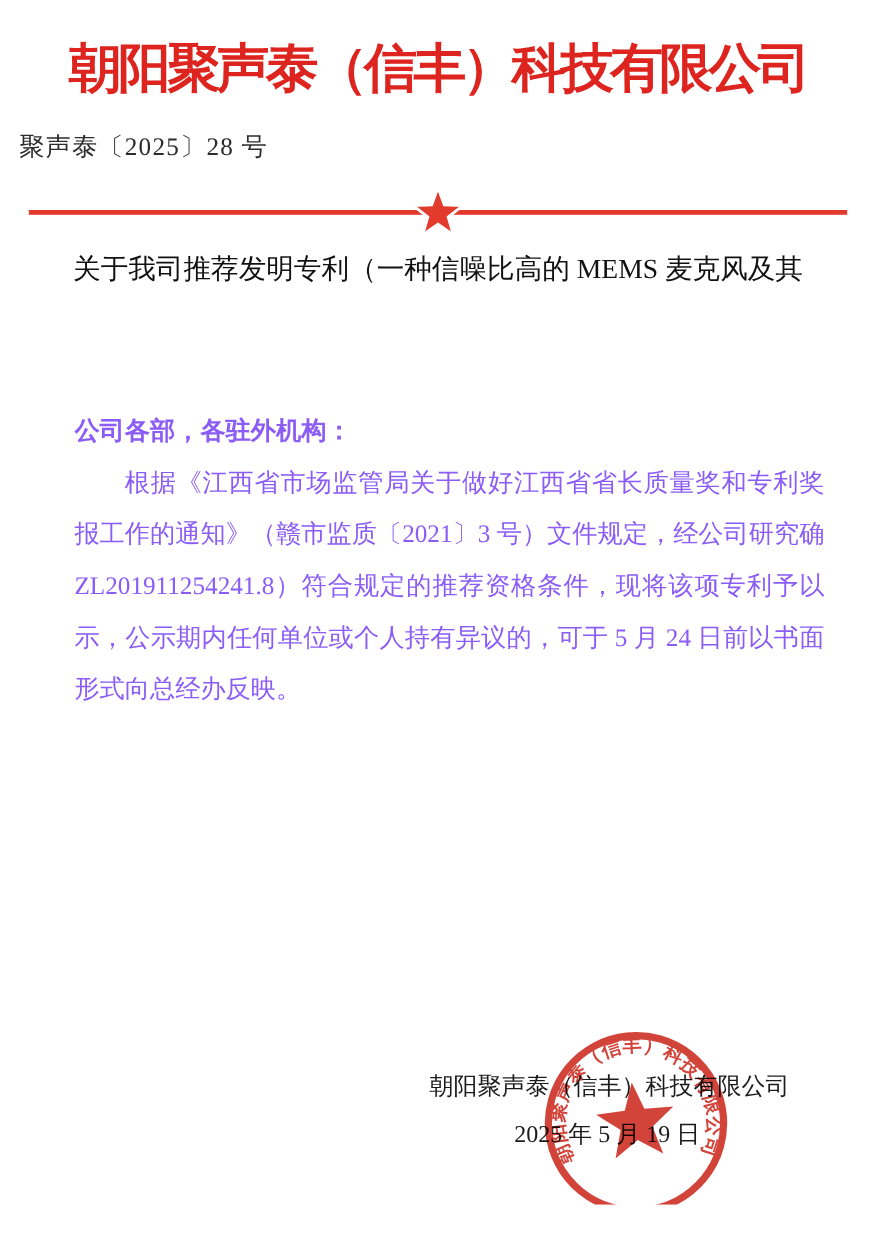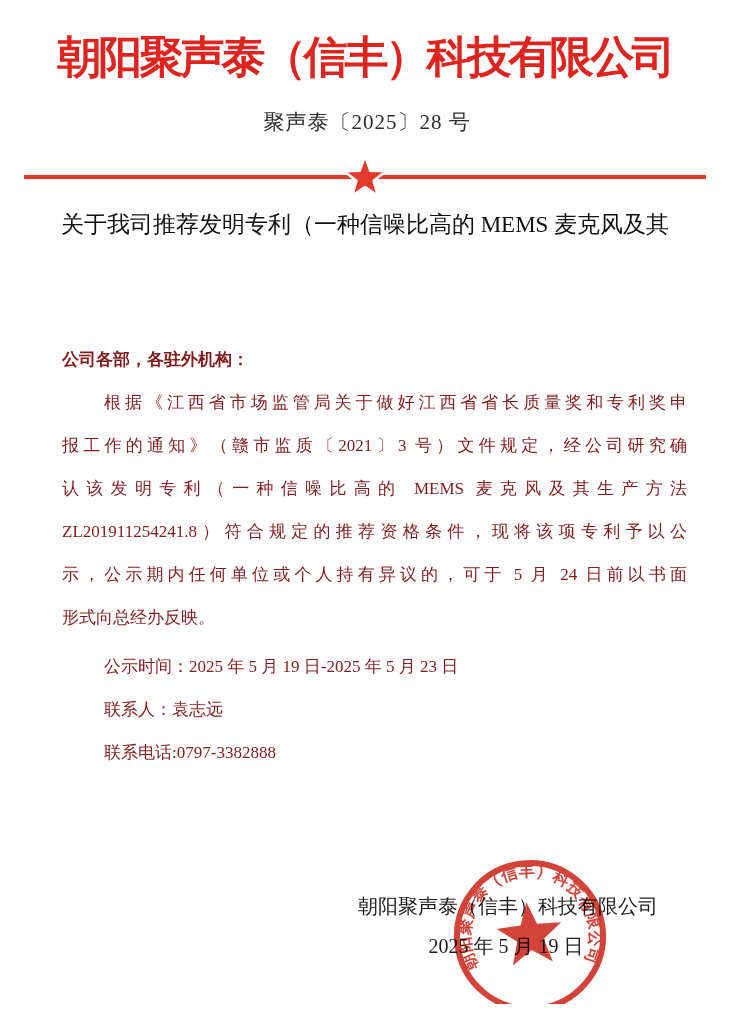--- a/index.html
+++ b/index.html
@@ -20,22 +20,22 @@
     text-align: center;
     font-size: 44px;
     font-weight: bold;
     letter-spacing: -3px;
     color: #de241e;
     white-space: nowrap;
   }
 
   .doc-number {
     position: absolute;
-    top: 108px; left: 4px; right: 0;
-    text-align: center;
+    top: 108px; left: 16px; right: 0;
+    text-align: left;
     font-size: 21px;
     color: #2b2b2b;
     letter-spacing: 1px;
   }
 
   .rule-wrap {
     position: absolute;
     top: 153px; left: 24px; right: 24px;
     height: 48px;
   }
@@ -58,22 +58,22 @@
     font-size: 23px;
     font-weight: normal;
     line-height: 43px;
     color: #111111;
   }
 
   .body-block {
     position: absolute;
     top: 338px; left: 62px;
     width: 625px;
-    font-size: 17px;
-    color: #7f1d1d;
+    font-size: 21px;
+    color: #8b5cf6;
   }
   .bline {
     height: 43px;
     line-height: 43px;
     overflow: hidden;
     white-space: nowrap;
   }
   .bline.justify {
     white-space: normal;
     text-align: justify;
@@ -130,30 +130,24 @@
 
   <div class="notice-heading">
     <div>关于我司推荐发明专利（一种信噪比高的 MEMS 麦克风及其</div>
   </div>
 
   <div class="body-block">
     <div class="bline salutation">公司各部，各驻外机构：</div>
 
     <div class="bline justify indent">根据《江西省市场监管局关于做好江西省省长质量奖和专利奖申</div>
     <div class="bline justify">报工作的通知》（赣市监质〔2021〕3 号）文件规定，经公司研究确</div>
-    <div class="bline justify">认该发明专利（一种信噪比高的 MEMS 麦克风及其生产方法</div>
     <div class="bline justify">ZL201911254241.8）符合规定的推荐资格条件，现将该项专利予以公</div>
     <div class="bline justify">示，公示期内任何单位或个人持有异议的，可于 5 月 24 日前以书面</div>
     <div class="bline">形式向总经办反映。</div>
 
-    <div class="info-lines">
-      <div class="bline indent">公示时间：2025 年 5 月 19 日-2025 年 5 月 23 日</div>
-      <div class="bline indent">联系人：袁志远</div>
-      <div class="bline indent">联系电话:0797-3382888</div>
-    </div>
   </div>
 
   <div class="sig-block">
     <div class="sig-company">朝阳聚声泰（信丰）科技有限公司</div>
     <div class="sig-date">2025 年 5 月 19 日</div>
   </div>
 
   <div class="stamp">
     <svg width="164" height="164" viewBox="-82 -82 164 164">
       <g transform="rotate(-6)">

